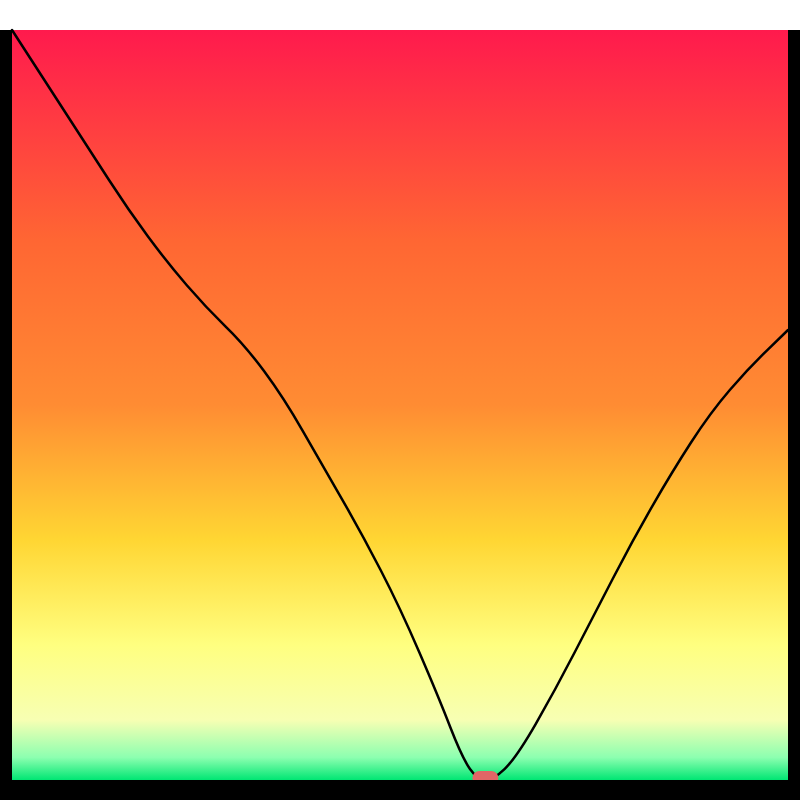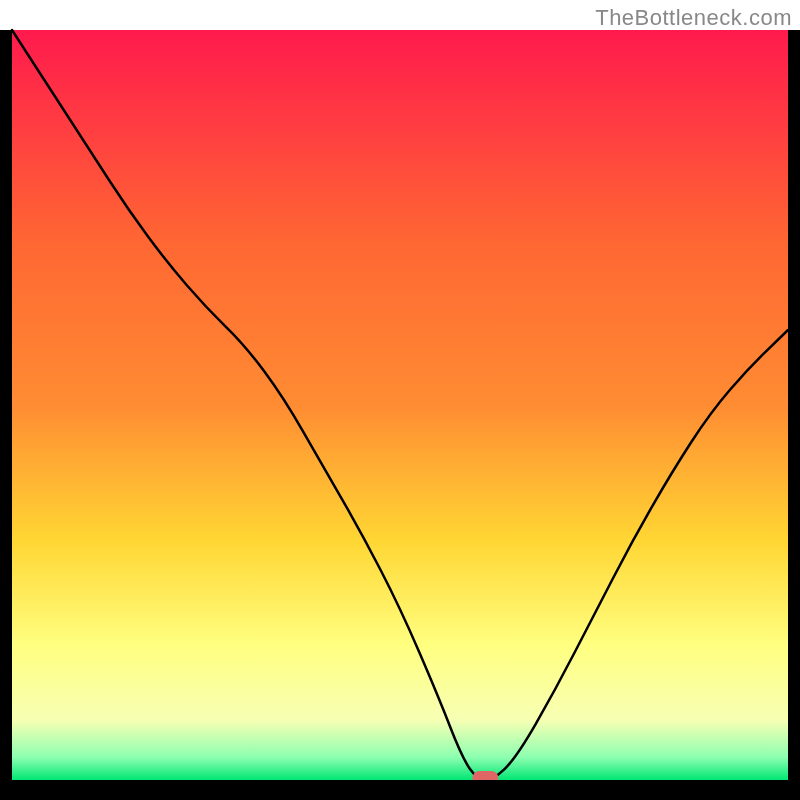--- a/index.html
+++ b/index.html
@@ -26,21 +26,20 @@
     z-index: 5;
   }
   svg {
     display: block;
   }
 </style>
 </head>
 <body>
 
 <div class="chart-container">
-  <div class="watermark">TheBottleneck.com</div>
 
   <svg width="800" height="800" viewBox="0 0 800 800">
     <defs>
       <linearGradient id="bg-grad" x1="0" y1="0" x2="0" y2="1">
         <stop id="g0" offset="0%" stop-color="#ff1a4d"></stop>
         <stop id="g1" offset="28%" stop-color="#ff6633"></stop>
         <stop id="g2" offset="50%" stop-color="#ff8c33"></stop>
         <stop id="g3" offset="68%" stop-color="#ffd633"></stop>
         <stop id="g4" offset="82%" stop-color="#ffff80"></stop>
         <stop id="g5" offset="92%" stop-color="#f7ffb3"></stop>

